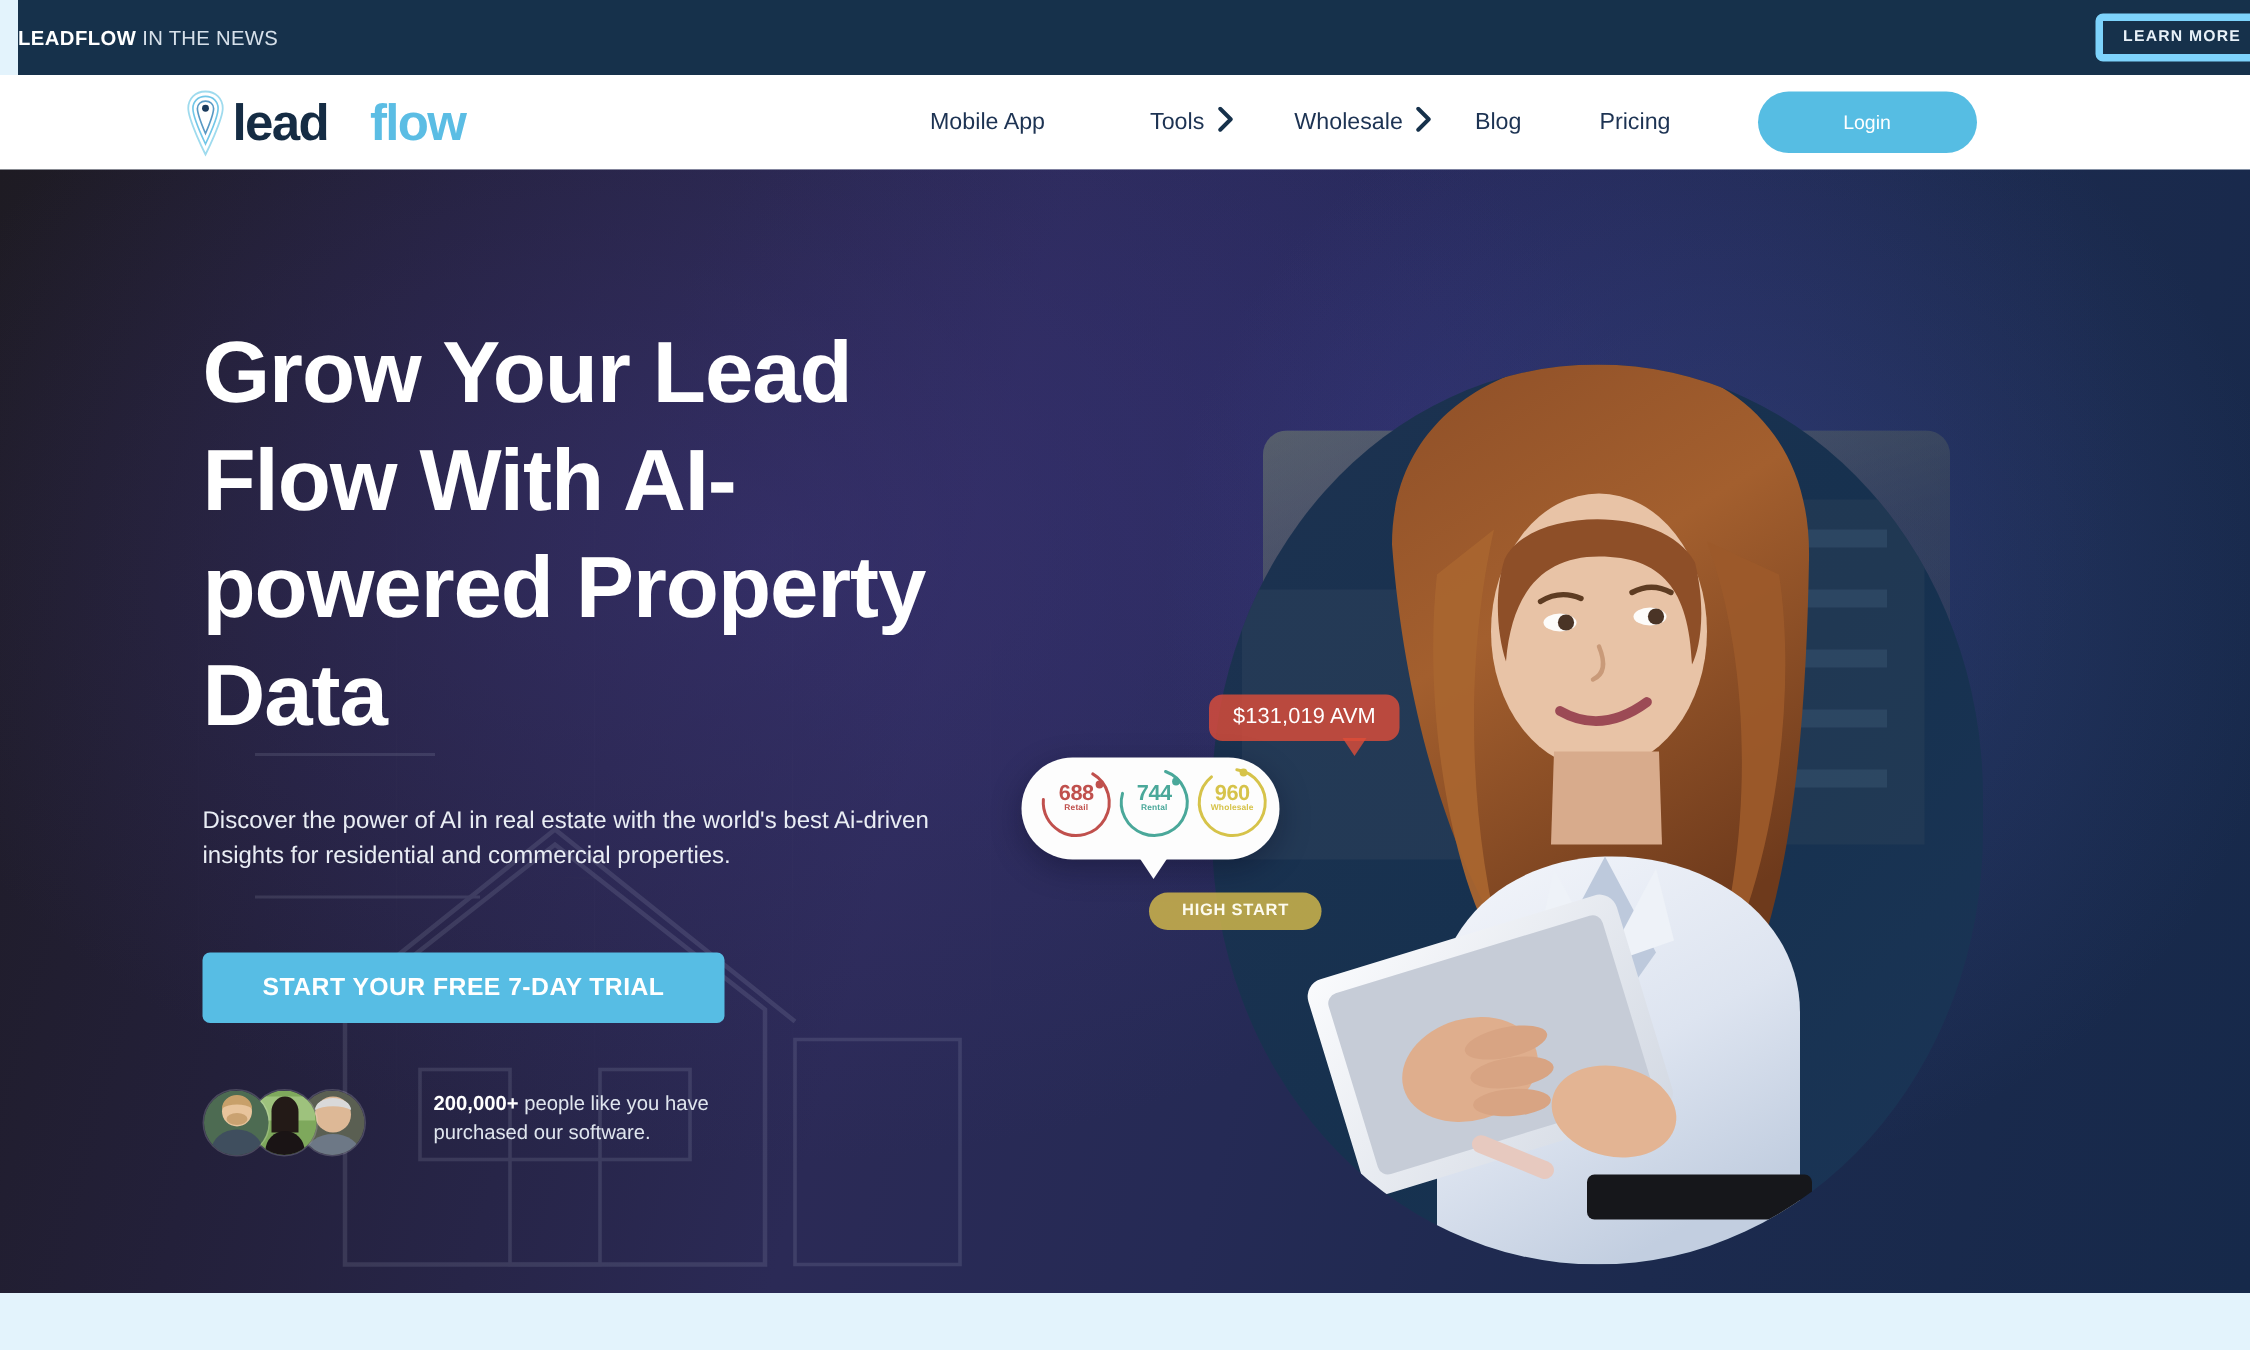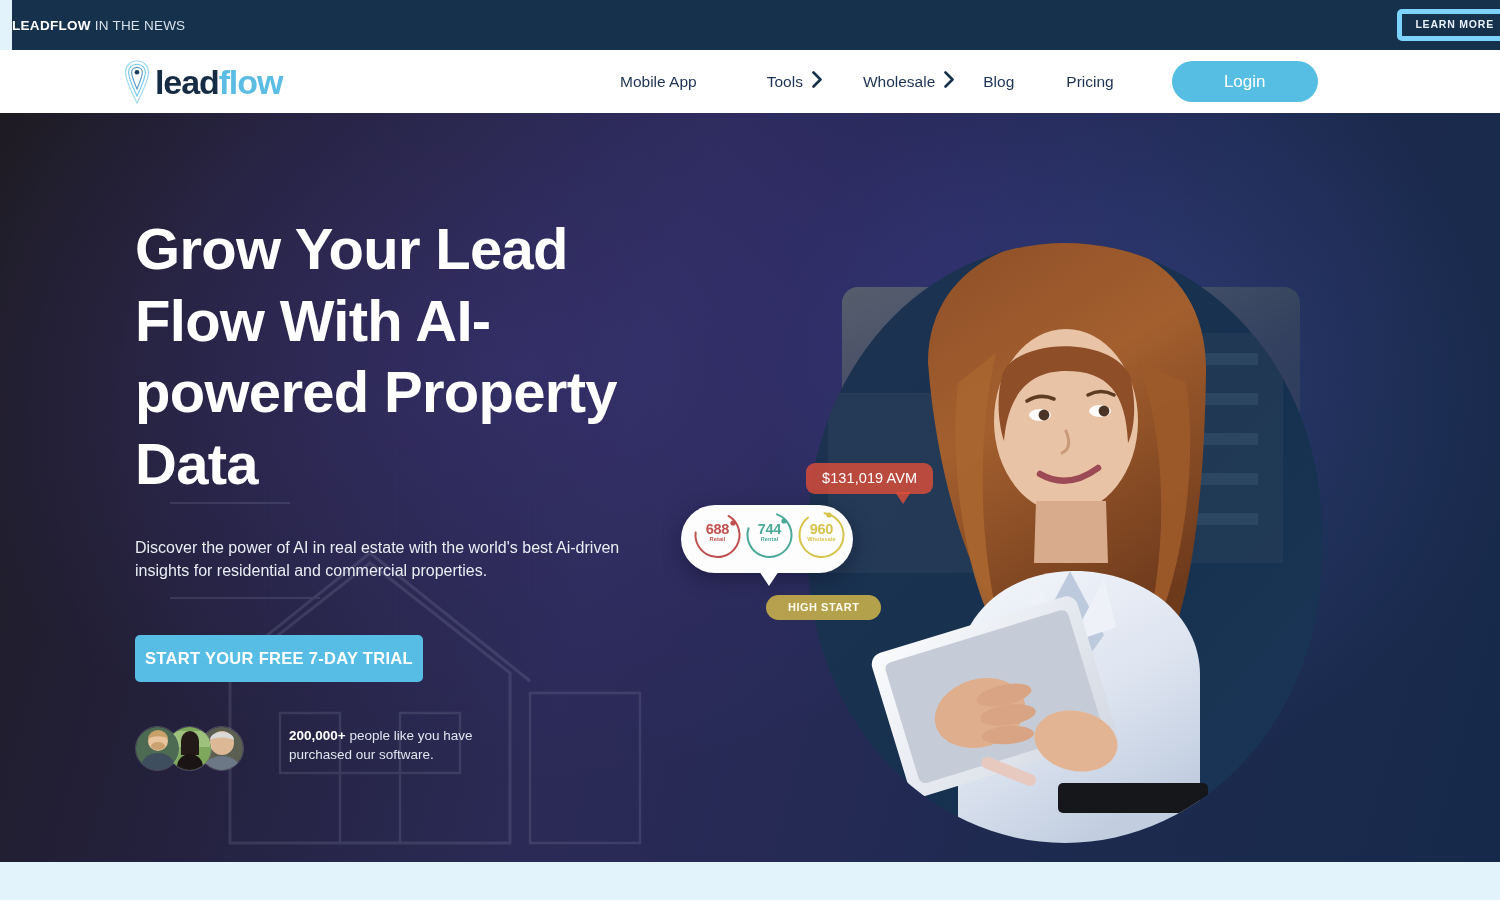--- a/index.html
+++ b/index.html
@@ -37,42 +37,42 @@
   .logo{
     position:absolute; left:124px; top:50%; transform:translateY(-50%);
     display:flex; align-items:center; gap:5px;
   }
   .logo-mark{ width:26px; height:46px; display:block; }
   .logo-word{
     font-size:34px; font-weight:700; letter-spacing:-1.1px; line-height:1;
     white-space:nowrap;
   }
   .logo-word .lw-dark{ color:#152c44; }
-  .logo-word .lw-light{ color:#5bbde4; }
+  .logo-word .lw-light{ color:#5bbde4;padding-left:28px; }
 
   .nav-links{
     position:absolute; left:620px; top:0; height:63px;
     display:flex; align-items:center;
   }
   .nav-item{
     display:flex; align-items:center; gap:9px;
     color:#1d3353; font-size:15.5px; cursor:pointer;
     white-space:nowrap;
   }
   .nav-item.i0{ margin-right:70px; }
   .nav-item.i1{ margin-right:40px; }
   .nav-item.i2{ margin-right:28px; }
   .nav-item.i3{ margin-right:52px; }
   .nav-chevron{ display:block; }
   .login-btn{
     margin-left:58px;
     background:#56bde3; color:#ffffff;
     border:none; border-radius:26px;
     width:146px; height:41px;
-    font-size:17px; cursor:pointer;
+    font-size:13px; cursor:pointer;
     font-family:"Liberation Sans", sans-serif;
   }
 
   
   .hero{
     position:absolute; left:0; top:113px; width:1500px; height:749px;
     overflow:hidden;
     background:
       radial-gradient(ellipse 900px 600px at 34% 34%, rgba(60,52,120,.55) 0%, rgba(40,35,80,0) 68%),
       radial-gradient(ellipse 700px 520px at 62% 22%, rgba(46,44,110,.55) 0%, rgba(30,30,70,0) 70%),
@@ -104,21 +104,21 @@
     font-size:58px; line-height:1.235; letter-spacing:-0.7px;
     max-width:520px;
   }
   .hero-sub{
     margin-top:36px;
     color:#e9edf4; font-size:16px; line-height:1.46; max-width:500px;
     font-weight:400;
   }
   .cta-btn{
     margin-top:53px;
-    display:block; width:288px; height:47px;
+    display:block; width:348px; height:47px;
     background:#57bde4; color:#ffffff;
     border:none; border-radius:5px;
     font-size:16.5px; font-weight:700; letter-spacing:.3px;
     cursor:pointer; font-family:"Liberation Sans", sans-serif;
   }
   .proof{
     margin-top:44px; display:flex; align-items:flex-start; gap:36px;
   }
   .avatars{ position:relative; width:118px; height:45px; flex:none; }
   .avatar{

